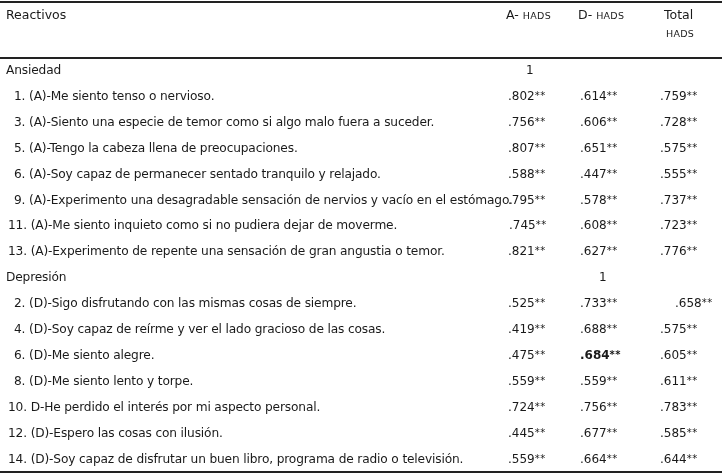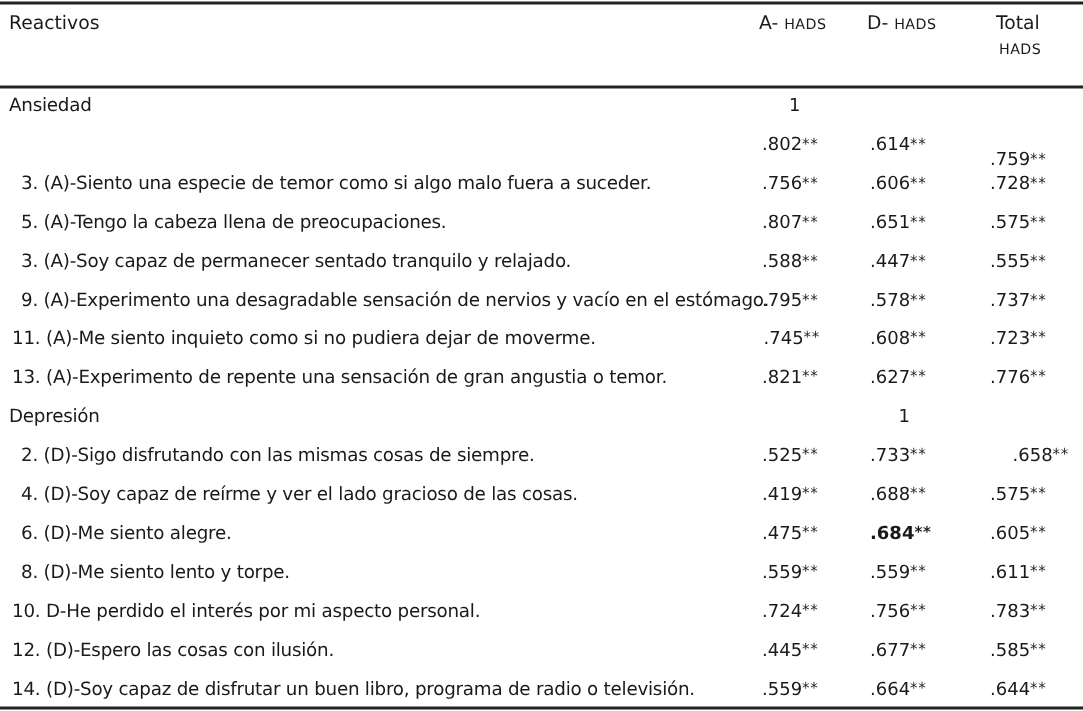--- a/index.html
+++ b/index.html
@@ -33,38 +33,39 @@
   <div class="hdr sc" style="left:666px; top:28px;">HADS</div>
 
   <div class="rule" style="top:57px"></div>
 
   <div id="body-rows">
       <div class="row" style="top: 57px;">
         <span class="c-label" style="left: 6px;">Ansiedad</span>
         <span class="c-num" style="left: 526px;">1</span>
       </div>
       <div class="row" style="top: 82.9px;">
+        <span class="c-label" style="left: 14px;">1. (A)-Me siento tenso o nervioso.</span>
         <span class="c-num" style="left: 508px;"><span>.802</span><span class="ast">**</span></span>
         <span class="c-num" style="left: 580px;"><span>.614</span><span class="ast">**</span></span>
-        <span class="c-num" style="left: 660px; margin-top: 10px;"><span>.759</span><span class="ast">**</span></span>
+        <span class="c-num" style="left: 660px;"><span>.759</span><span class="ast">**</span></span>
       </div>
       <div class="row" style="top: 108.8px;">
         <span class="c-label" style="left: 14px;">3. (A)-Siento una especie de temor como si algo malo fuera a suceder.</span>
         <span class="c-num" style="left: 508px;"><span>.756</span><span class="ast">**</span></span>
         <span class="c-num" style="left: 580px;"><span>.606</span><span class="ast">**</span></span>
         <span class="c-num" style="left: 660px;"><span>.728</span><span class="ast">**</span></span>
       </div>
       <div class="row" style="top: 134.7px;">
         <span class="c-label" style="left: 14px;">5. (A)-Tengo la cabeza llena de preocupaciones.</span>
         <span class="c-num" style="left: 508px; text-align: center;"><span>.807</span><span class="ast">**</span></span>
         <span class="c-num" style="left: 580px;"><span>.651</span><span class="ast">**</span></span>
         <span class="c-num" style="left: 660px;"><span>.575</span><span class="ast">**</span></span>
       </div>
       <div class="row" style="top: 160.6px;">
-        <span class="c-label" style="left: 14px;">3. (A)-Soy capaz de permanecer sentado tranquilo y relajado.</span>
+        <span class="c-label" style="left: 14px;">6. (A)-Soy capaz de permanecer sentado tranquilo y relajado.</span>
         <span class="c-num" style="left: 508px;"><span>.588</span><span class="ast">**</span></span>
         <span class="c-num" style="left: 580px;"><span>.447</span><span class="ast">**</span></span>
         <span class="c-num" style="left: 660px;"><span>.555</span><span class="ast">**</span></span>
       </div>
       <div class="row" style="top: 186.5px;">
         <span class="c-label" style="left: 14px;">9. (A)-Experimento una desagradable sensación de nervios y vacío en el estómago.</span>
         <span class="c-num" style="left: 508px;"><span>.795</span><span class="ast">**</span></span>
         <span class="c-num" style="left: 580px;"><span>.578</span><span class="ast">**</span></span>
         <span class="c-num" style="left: 660px;"><span>.737</span><span class="ast">**</span></span>
       </div>

